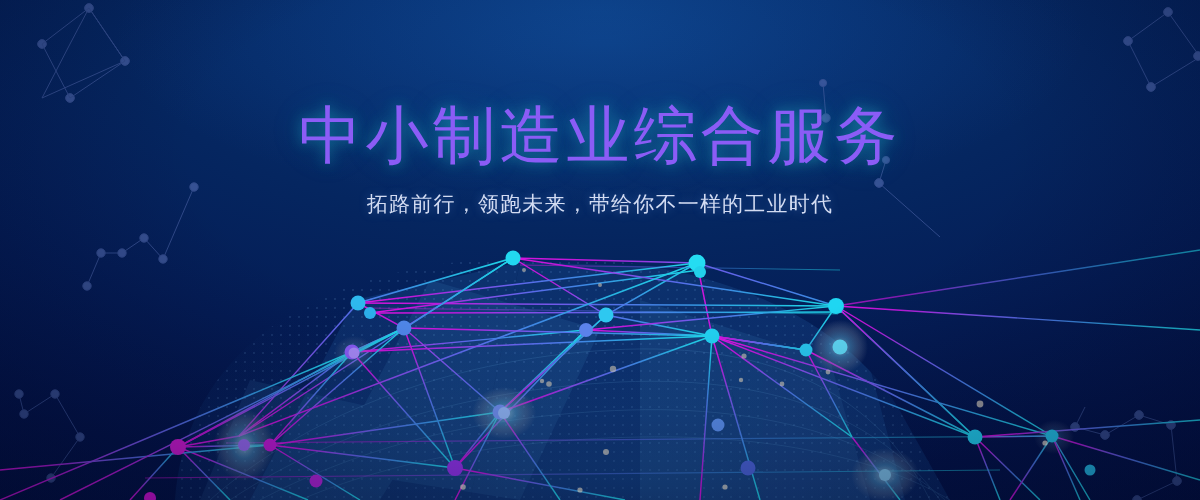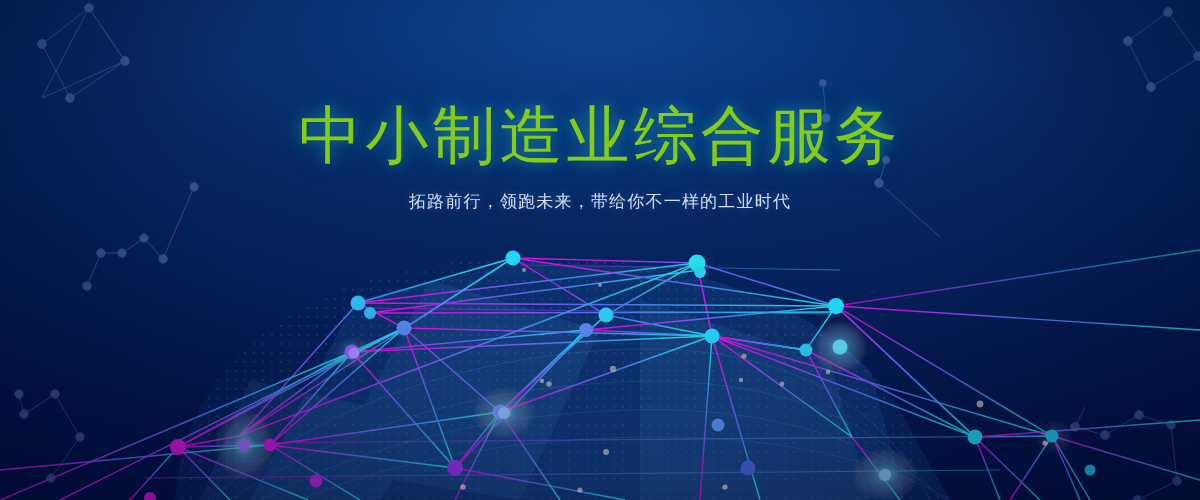--- a/index.html
+++ b/index.html
@@ -46,28 +46,28 @@
     z-index:40;
     pointer-events:none;
   }
   #title{
     margin:0;
     padding-top:98px;
     font-size:63px;
     line-height:1.18;
     letter-spacing:4px;
     font-weight:300;
-    color:#84cc16;
+    color:#8b5cf6;
     text-shadow:0 0 14px rgba(40,230,225,.45), 0 0 34px rgba(30,190,230,.22);
     white-space:nowrap;
   }
   #subtitle{
     margin:0;
     padding-top:18px;
-    font-size:17px;
+    font-size:21px;
     letter-spacing:1.2px;
     font-weight:400;
     color:#d3dcf2;
     text-shadow:0 0 10px rgba(120,170,255,.35);
     white-space:nowrap;
   }
 </style>
 </head>
 <body>
 

